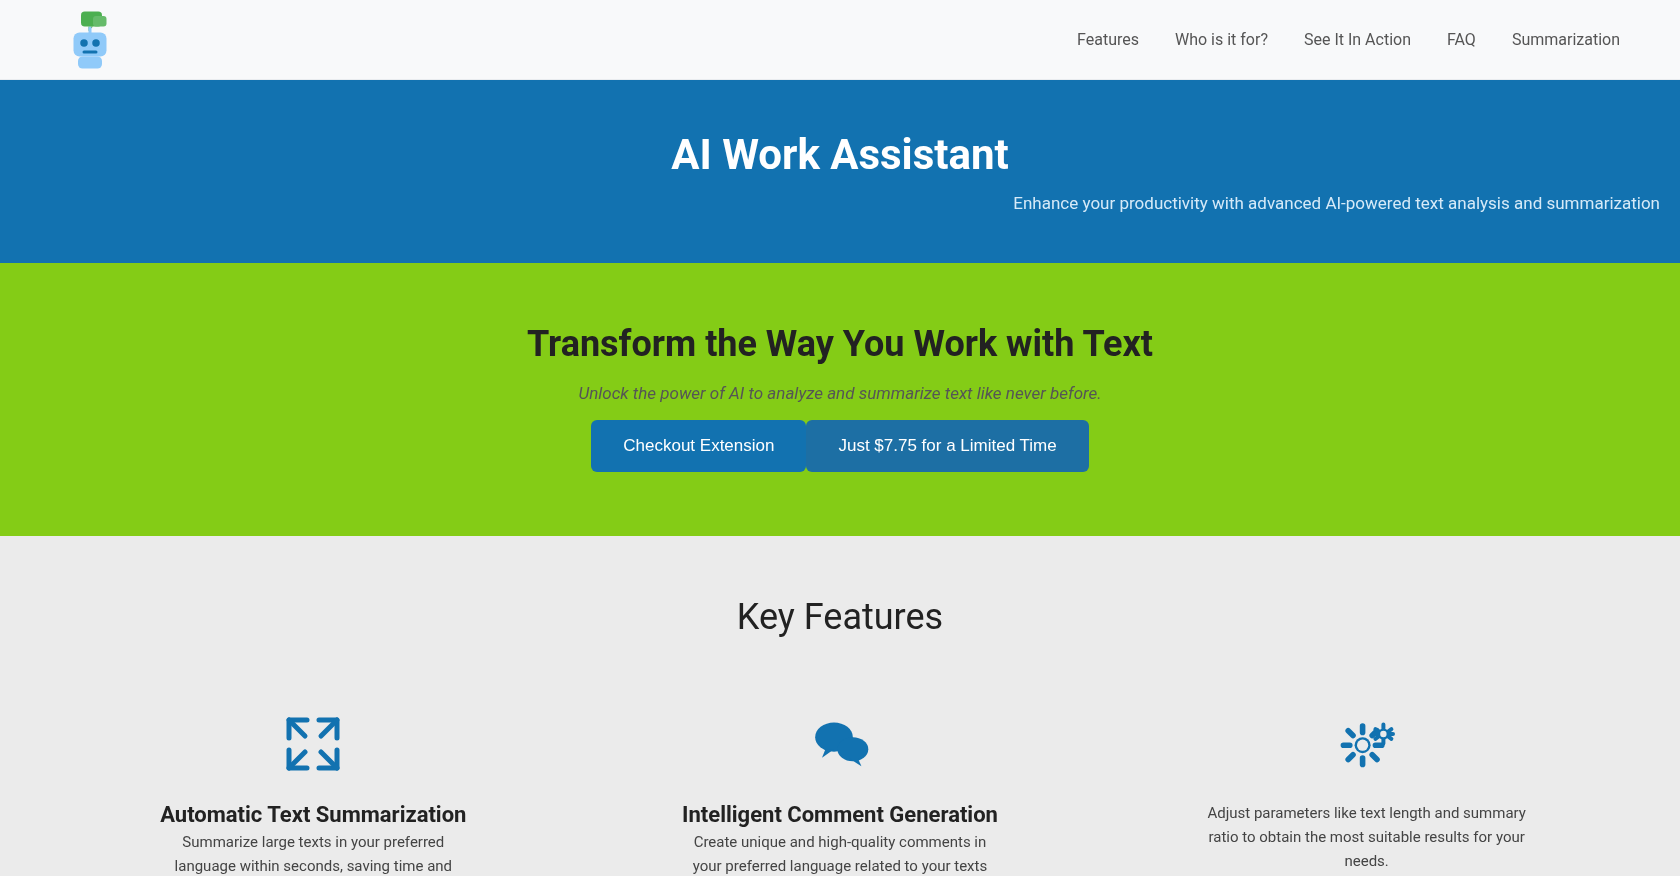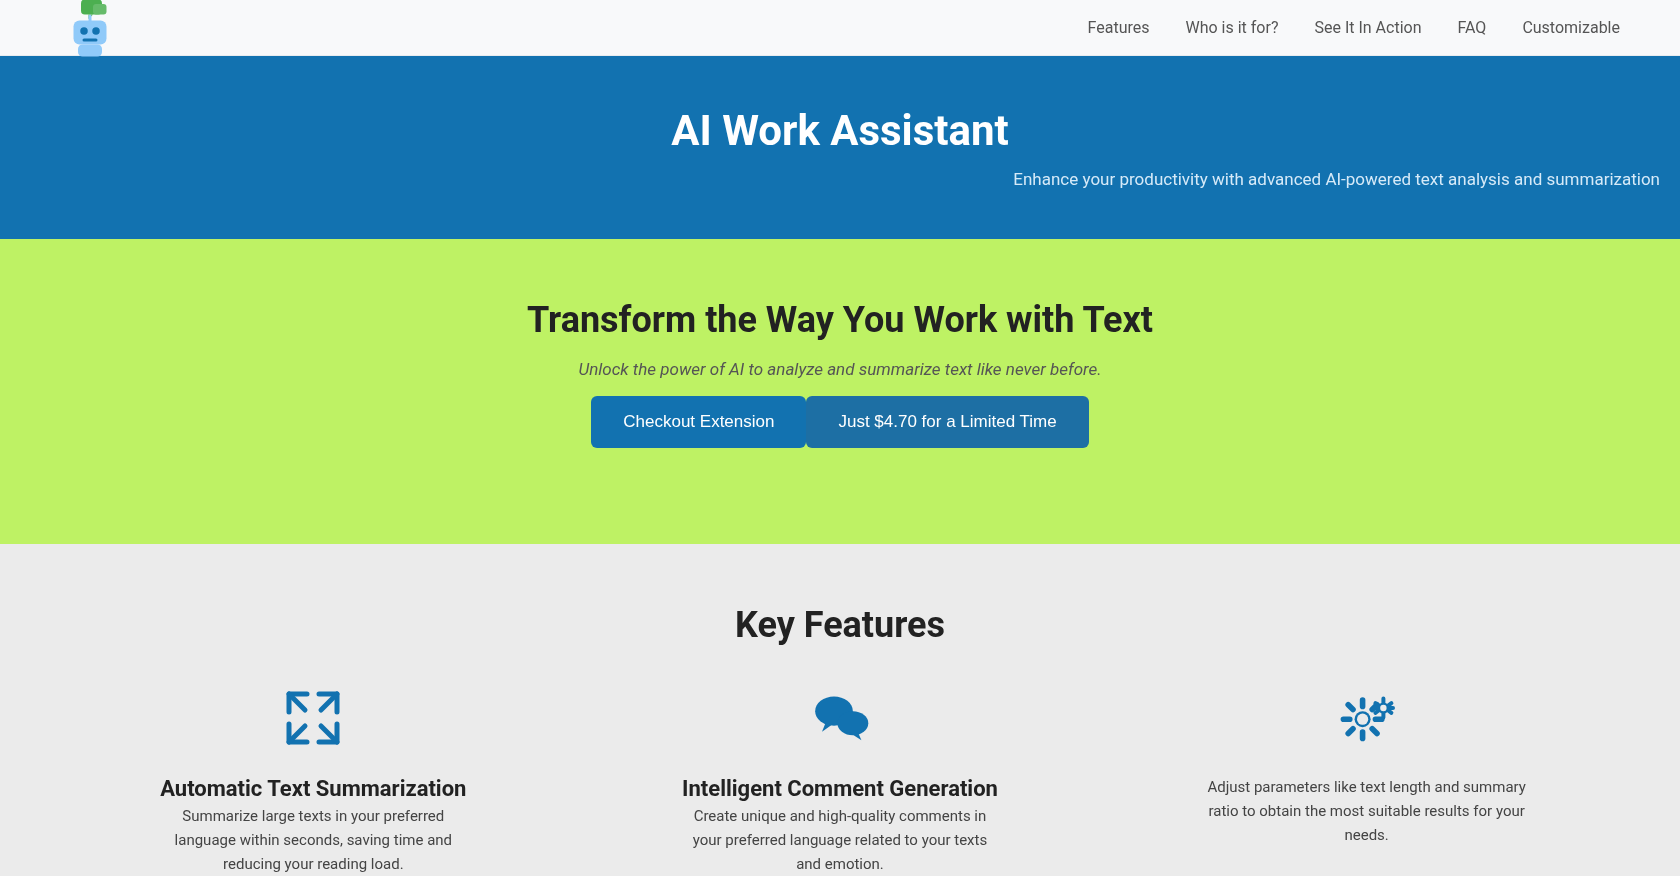--- a/index.html
+++ b/index.html
@@ -15,21 +15,21 @@
       width: 1680px;
     }
 
     
     .navbar {
       background: #f8f9fa;
       display: flex;
       align-items: center;
       justify-content: space-between;
       padding: 10px 60px;
-      height: 56px;
+      height: 80px;
       border-bottom: 1px solid #e9ecef;
     }
 
     .logo-area {
       display: flex;
       align-items: center;
     }
 
     .logo-robot {
       width: 60px;
@@ -63,23 +63,23 @@
     }
 
     .hero p {
       color: #d6eaf8;
       font-size: 17px;
       text-align: right;
     }
 
     
     .cta-section {
-      background: #bef264;
-      text-align: center;
-      padding: 60px 20px 96px;
+      background: #84cc16;
+      text-align: center;
+      padding: 60px 20px 64px;
     }
 
     .cta-section h2 {
       font-size: 36px;
       font-weight: 700;
       color: #222;
       margin-bottom: 18px;
     }
 
     .cta-section p {
@@ -118,23 +118,23 @@
 
     
     .features-section {
       background: #ebebeb;
       padding: 60px 80px 80px;
       text-align: center;
     }
 
     .features-section h2 {
       font-size: 36px;
-      font-weight: 700;
+      font-weight: 400;
       color: #222;
-      margin-bottom: 42px;
+      margin-bottom: 76px;
     }
 
     .features-grid {
       display: grid;
       grid-template-columns: repeat(3, 1fr);
       gap: 50px 60px;
     }
 
     .feature-item {
       display: flex;
@@ -193,35 +193,35 @@
 
       <rect x="24" y="62" width="32" height="16" rx="6" fill="#90CAF9"></rect>
     </svg>
   </div>
 
   <div class="nav-links">
     <a href="#">Features</a>
     <a href="#">Who is it for?</a>
     <a href="#">See It In Action</a>
     <a href="#">FAQ</a>
-    <a href="#">Customizable</a>
+    <a href="#">Summarization</a>
   </div>
 </nav>
 
 <section class="hero">
   <h1>AI Work Assistant</h1>
   <p>Enhance your productivity with advanced AI-powered text analysis and summarization</p>
 </section>
 
 <section class="cta-section">
   <h2>Transform the Way You Work with Text</h2>
   <p>Unlock the power of AI to analyze and summarize text like never before.</p>
   <div class="cta-buttons">
     <button class="btn-primary">Checkout Extension</button>
-    <button class="btn-secondary">Just $4.70 for a Limited Time</button>
+    <button class="btn-secondary">Just $7.75 for a Limited Time</button>
   </div>
 </section>
 
 <section class="features-section">
   <h2>Key Features</h2>
 
   <div class="features-grid">
 
     <div class="feature-item">
       <div class="feature-icon">

